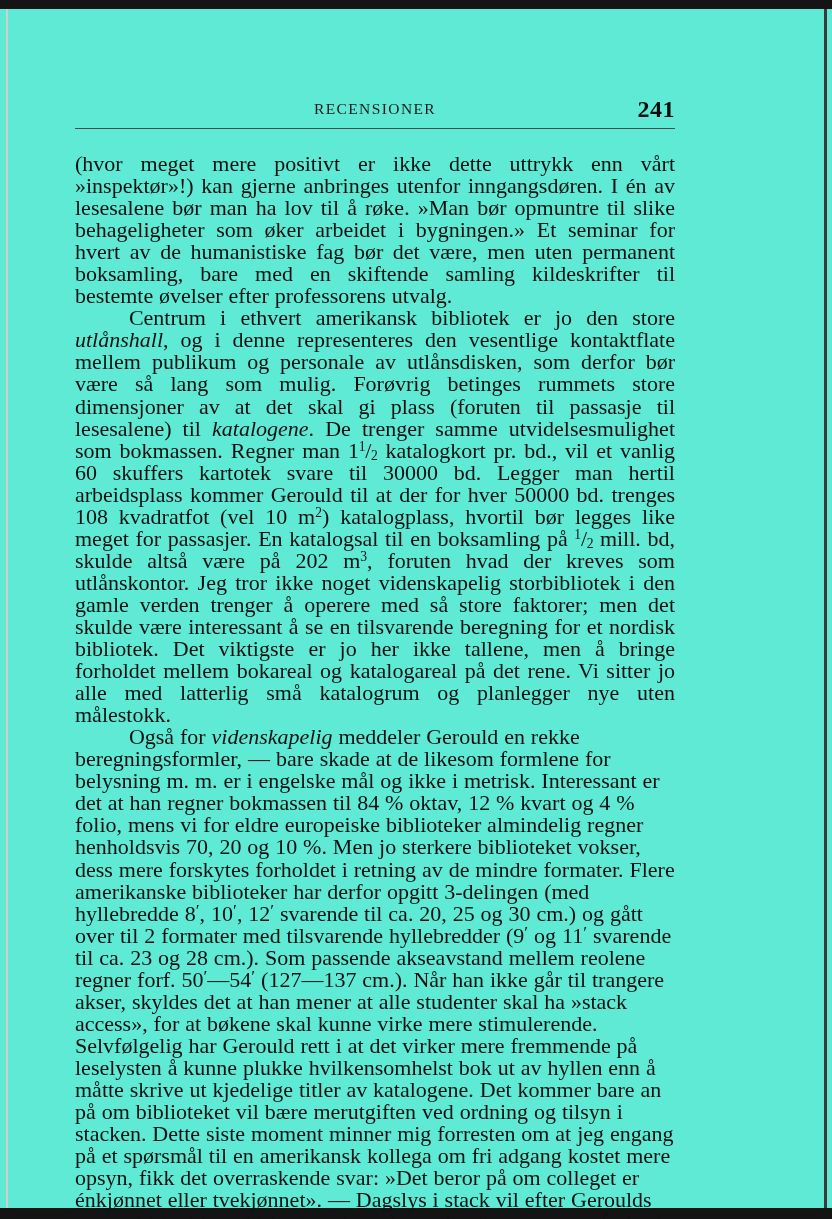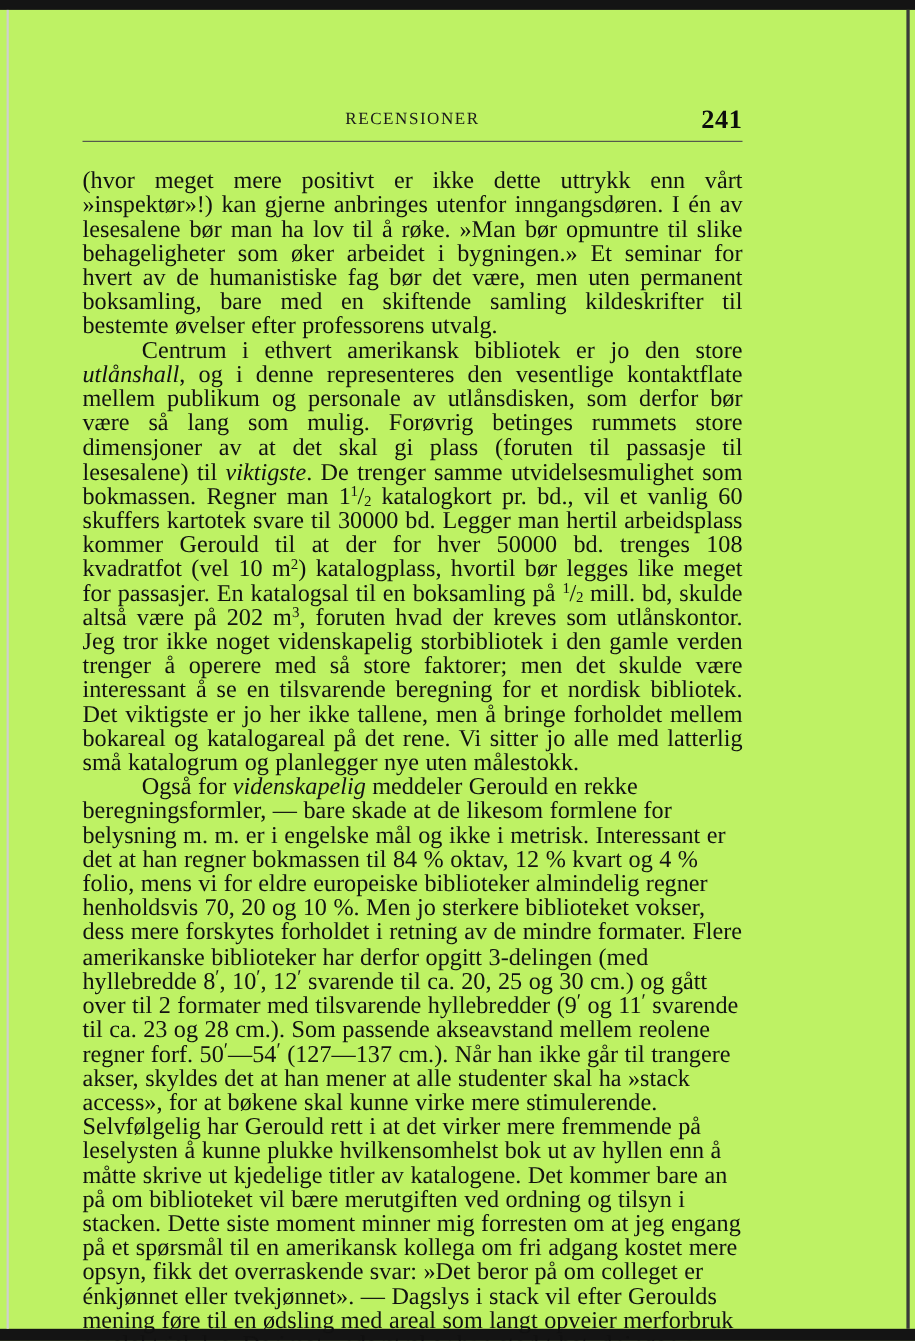--- a/index.html
+++ b/index.html
@@ -5,21 +5,21 @@
   html, body {
     margin: 0;
     padding: 0;
     background: #ffffff;
   }
 
   .page {
     position: relative;
     width: 832px;
     height: 1219px;
-    background: #bef264;
+    background: #5eead4;
     overflow: hidden;
     font-family: "Liberation Serif", "DejaVu Serif", serif;
     color: #111111;
   }
 
   
   .scan-edge-top {
     position: absolute;
     top: 0; left: 0;
     width: 832px; height: 9px;
@@ -157,21 +157,21 @@
         bygningen.» Et seminar for hvert av de humanistiske fag bør det være, men
         uten permanent boksamling, bare med en skiftende samling kildeskrifter til
         bestemte øvelser efter professorens utvalg.
       </p>
 
       <p class="indent">
         Centrum i ethvert amerikansk bibliotek er jo den store <i class="it">utlånshall</i>, og
         i denne representeres den vesentlige kontaktflate mellem publikum og personale
         av utlånsdisken, som derfor bør være så lang som mulig. Forøvrig
         betinges rummets store dimensjoner av at det skal gi plass (foruten til passasje
-        til lesesalene) til <i class="it">viktigste</i>. De trenger samme utvidelsesmulighet som
+        til lesesalene) til <i class="it">katalogene</i>. De trenger samme utvidelsesmulighet som
         bokmassen. Regner man <span class="frac">1<sup>1</sup>/<sub>2</sub></span> katalogkort pr. bd., vil et vanlig 60 skuffers
         kartotek svare til 30000 bd. Legger man hertil arbeidsplass kommer Gerould
         til at der for hver 50000 bd. trenges 108 kvadratfot (vel 10 m<sup>2</sup>) katalogplass,
         hvortil bør legges like meget for passasjer. En katalogsal til en boksamling
         på <span class="frac"><sup>1</sup>/<sub>2</sub></span> mill. bd, skulde altså være på 202 m<sup>3</sup>, foruten hvad der kreves
         som utlånskontor. Jeg tror ikke noget videnskapelig storbibliotek i den gamle
         verden trenger å operere med så store faktorer; men det skulde være interessant
         å se en tilsvarende beregning for et nordisk bibliotek. Det viktigste
         er jo her ikke tallene, men å bringe forholdet mellem bokareal og katalogareal
         på det rene. Vi sitter jo alle med latterlig små katalogrum og planlegger

